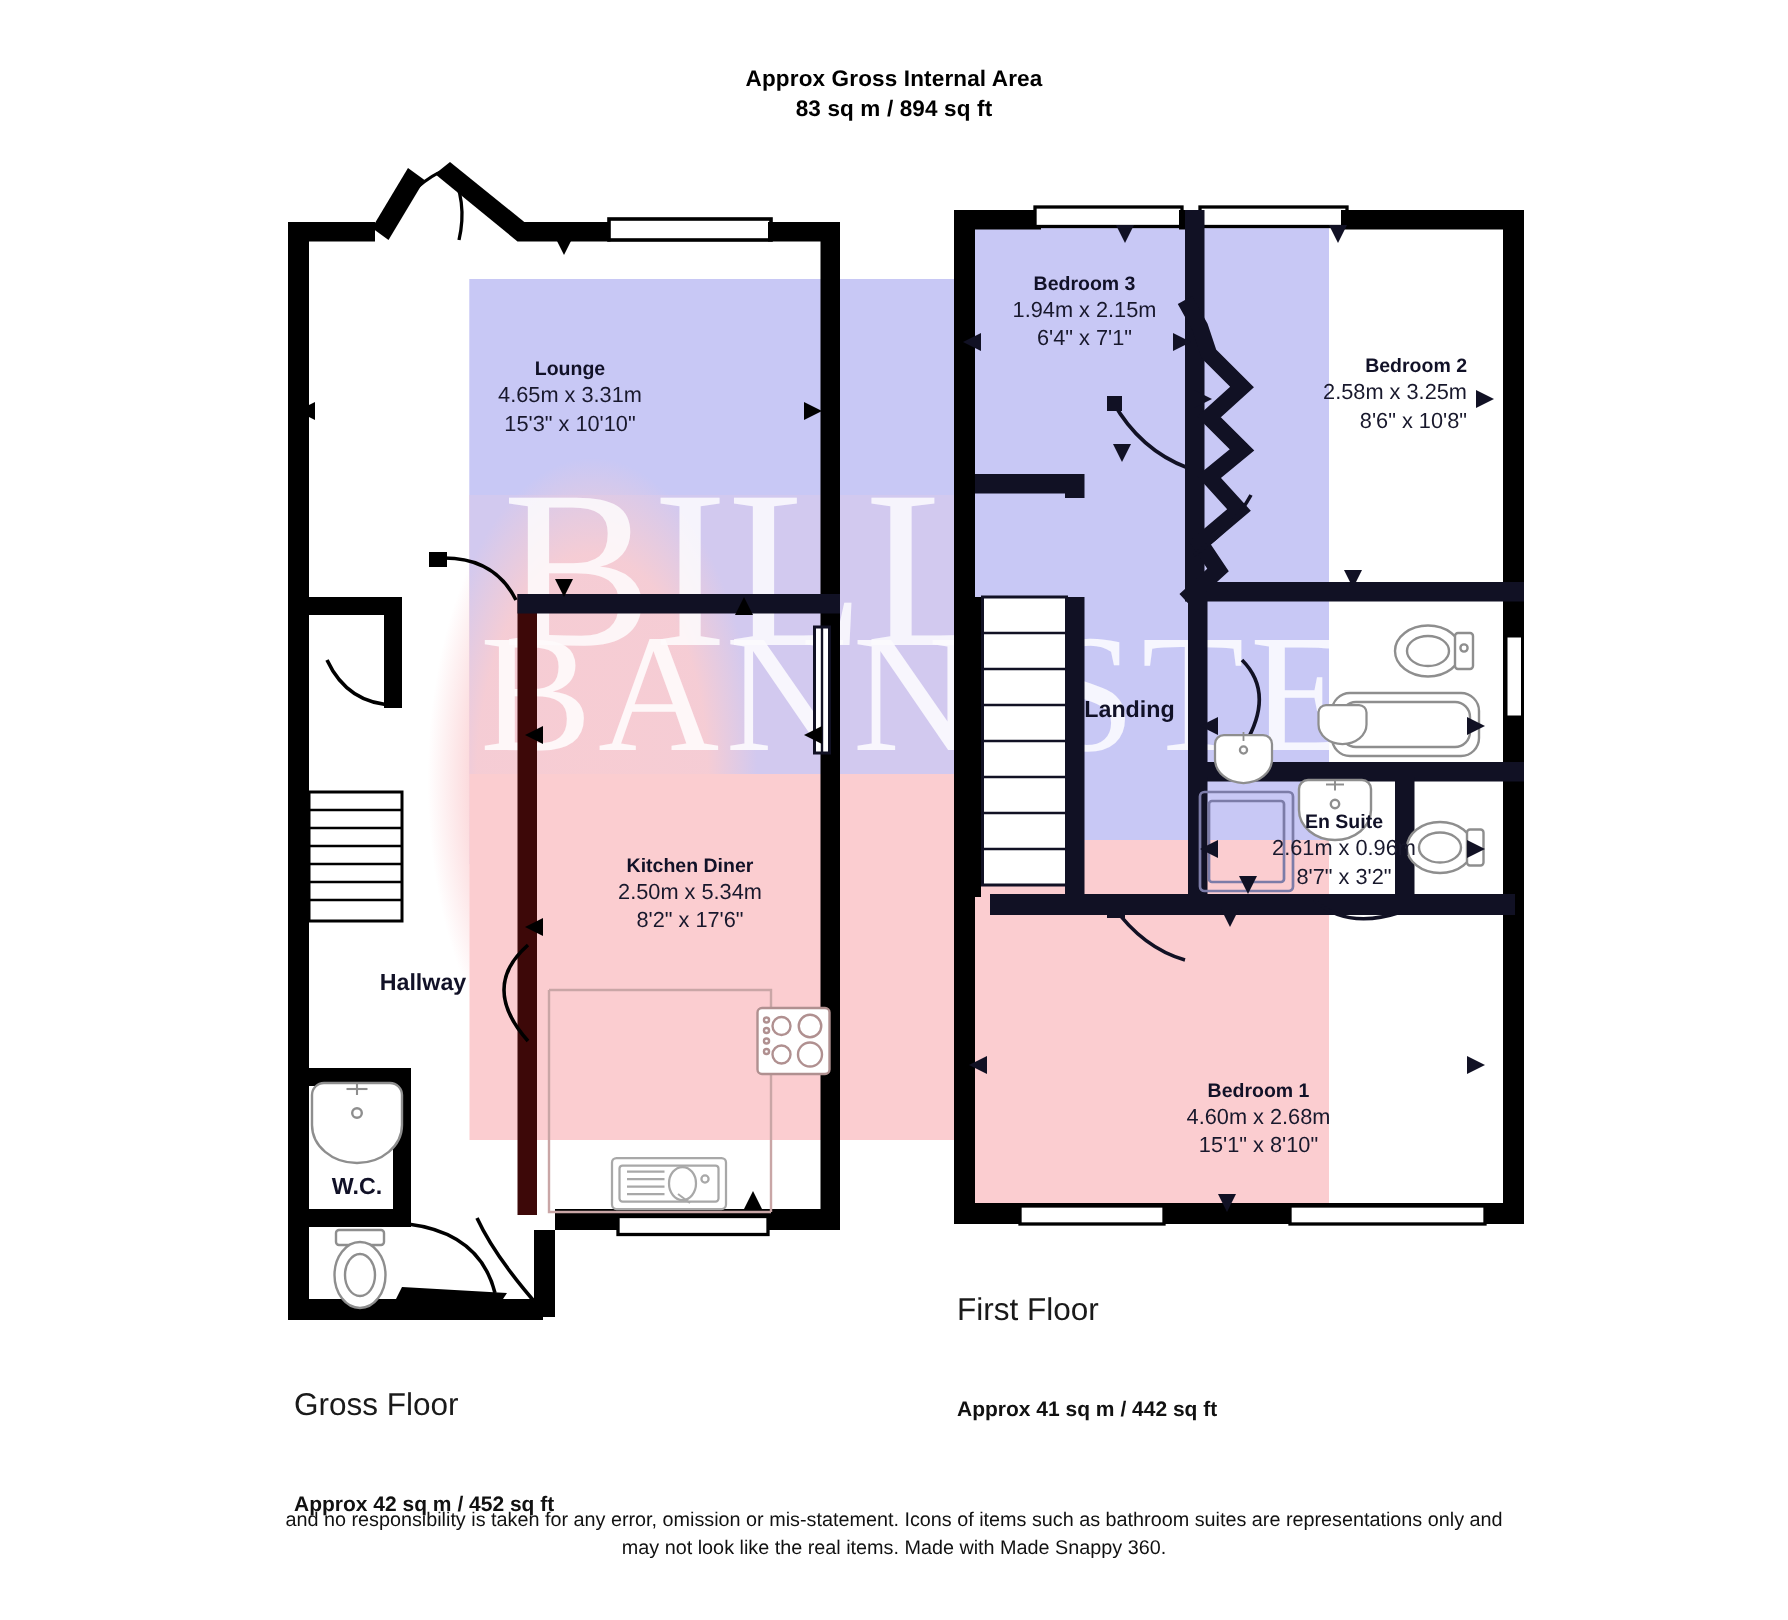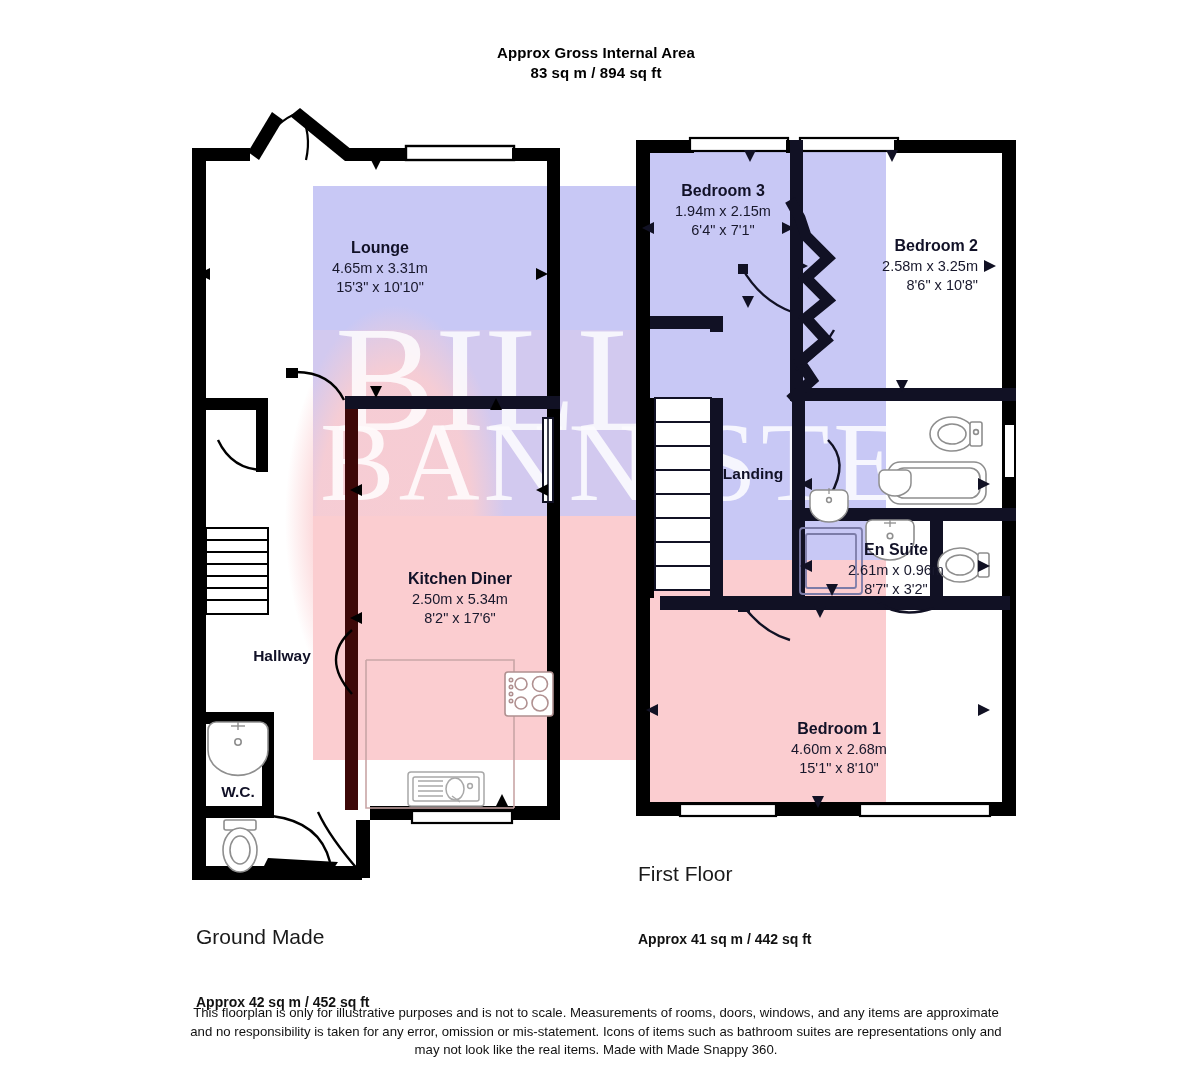--- a/index.html
+++ b/index.html
@@ -51,21 +51,21 @@
   .rlabel {
     position: absolute;
     text-align: center;
     line-height: 1.30;
     color: #1a1a2e;
     white-space: nowrap;
     pointer-events: none;
   }
   .rlabel .rname {
     font-weight: bold;
-    font-size: 16px;
+    font-size: 13px;
     display: block;
     color: #111127;
   }
   .rlabel .rdim {
     font-size: 14.5px;
     display: block;
     color: #18182c;
   }
   .rlabel.single .rname { font-size: 15.5px; }
 
@@ -433,28 +433,27 @@
       <span class="rdim">4.60m x 2.68m</span>
       <span class="rdim">15'1" x 8'10"</span>
     </div>
 
     <div class="rlabel single" id="lbl-landing" style="left:700px; top:464px; width:106px;">
       <span class="rname">Landing</span>
     </div>
   </div>
 
   <div class="fcap" id="cap-ground">
-    <span class="ftitle">Ground Made</span>
+    <span class="ftitle">Gross Floor</span>
     <span class="fsub">Approx 42 sq m / 452 sq ft</span>
   </div>
 
   <div class="fcap" id="cap-first">
     <span class="ftitle">First Floor</span>
     <span class="fsub">Approx 41 sq m / 442 sq ft</span>
   </div>
 
   <div id="disclaimer">
-    <span>This floorplan is only for illustrative purposes and is not to scale. Measurements of rooms, doors, windows, and any items are approximate</span>
     <span>and no responsibility is taken for any error, omission or mis-statement. Icons of items such as bathroom suites are representations only and</span>
     <span>may not look like the real items. Made with Made Snappy 360.</span>
   </div>
 
 </div>
 
 </body></html>

